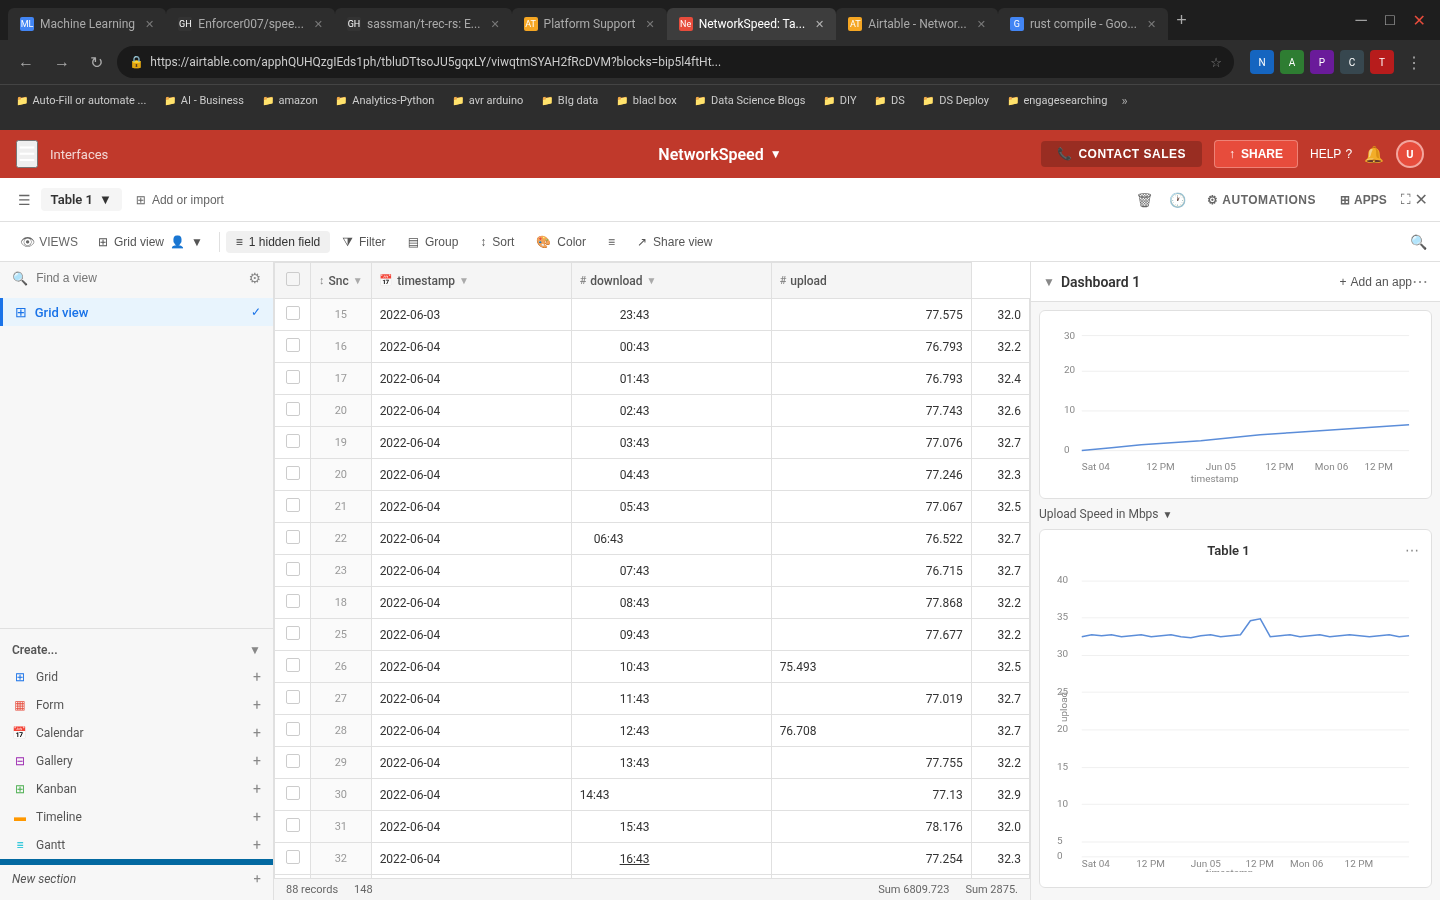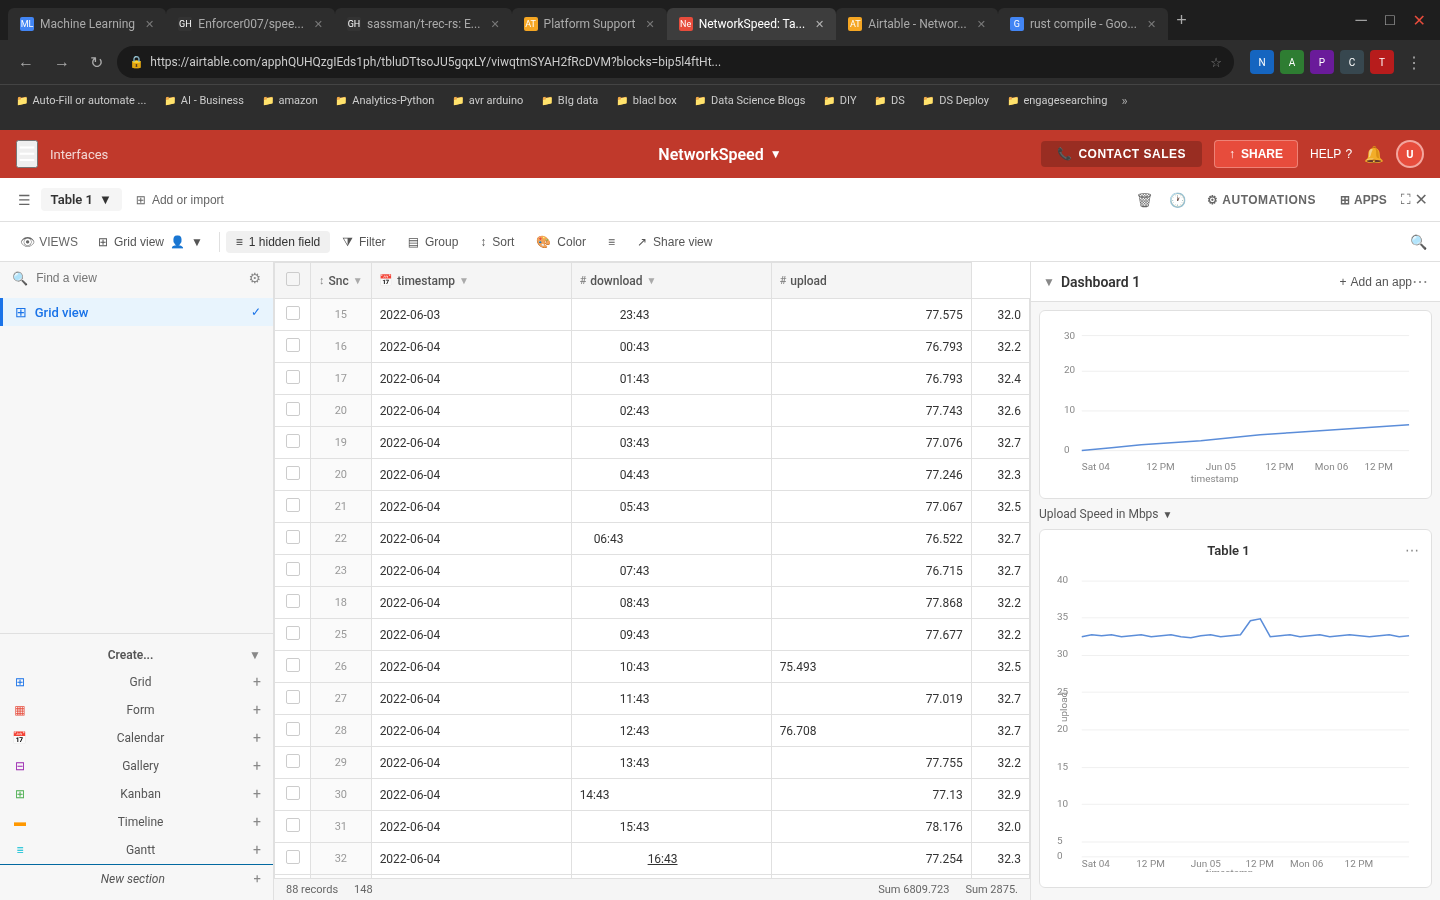--- a/index.html
+++ b/index.html
@@ -70,29 +70,29 @@
     
     .left-sidebar { width: 274px; background: #f7f7f7; border-right: 1px solid #e0e0e0; display: flex; flex-direction: column; }
     .sidebar-search { display: flex; align-items: center; padding: 8px 12px; gap: 8px; }
     .sidebar-search-input { flex: 1; border: none; background: none; font-size: 12px; color: #ef4444; outline: none; }
     .sidebar-gear { background: none; border: none; cursor: pointer; color: #888; font-size: 14px; }
     .sidebar-views { padding: 4px 0; flex: 1; }
     .grid-view-item { display: flex; align-items: center; gap: 8px; padding: 6px 12px; background: #e8f4fd; border-left: 3px solid #1a73e8; cursor: pointer; }
     .grid-view-icon { color: #1a73e8; font-size: 14px; }
     .grid-view-label { font-size: 13px; color: #1a73e8; font-weight: 500; flex: 1; }
     .grid-view-check { color: #1a73e8; font-size: 12px; }
-    .sidebar-bottom { padding: 8px 0; border-top: 1px solid #e0e0e0; text-align: center; }
+    .sidebar-bottom { padding: 8px 0; border-top: 1px solid #e0e0e0; }
     .create-section { display: flex; align-items: center; padding: 6px 12px; cursor: pointer; }
     .create-label { font-size: 12px; color: #555; font-weight: 600; flex: 1; }
     .create-arrow { color: #888; font-size: 12px; }
     .create-item { display: flex; align-items: center; gap: 8px; padding: 6px 12px; cursor: pointer; }
     .create-item-icon { width: 16px; height: 16px; display: flex; align-items: center; justify-content: center; font-size: 12px; }
     .create-item-label { font-size: 12px; color: #555; flex: 1; }
     .create-item-plus { color: #888; font-size: 14px; }
-    .new-section { display: flex; align-items: center; padding: 6px 12px; cursor: pointer; border-top: 1px solid #0369a1; }
+    .new-section { display: flex; align-items: center; padding: 6px 12px; cursor: pointer; border-top: 6px solid #0369a1; }
     .new-section-label { font-size: 12px; color: #555; font-style: italic; flex: 1; }
 
     
     .grid-area { flex: 1; overflow: hidden; display: flex; flex-direction: column; }
     .table-container { flex: 1; overflow: auto; }
     table { border-collapse: collapse; width: 100%; }
     thead { position: sticky; top: 0; z-index: 10; }
     th { background: #f5f5f5; border: 1px solid #e0e0e0; padding: 0 8px; height: 36px; font-size: 12px; font-weight: 500; color: #555; text-align: left; white-space: nowrap; }
     th:first-child { width: 40px; }
     th.row-num { width: 36px; text-align: center; background: #f5f5f5; }
@@ -584,21 +584,21 @@
       <td class="row-num">31</td>
       <td>2022-06-04</td>
       <td style="padding-left:48px;">15:43</td>
       <td style="text-align:right;">78.176</td>
       <td style="text-align:right;">32.0</td>
     </tr>
               <tr>
       <td class="checkbox-cell"><span class="checkbox"></span></td>
       <td class="row-num">32</td>
       <td>2022-06-04</td>
-      <td style="padding-left:76px;text-decoration:underline;">16:43</td>
+      <td style="padding-left:48px;text-decoration:underline;">16:43</td>
       <td style="text-align:right;">77.254</td>
       <td style="text-align:right;">32.3</td>
     </tr>
               <tr>
       <td class="checkbox-cell"></td>
       <td class="row-num">33</td>
       <td>2022-06-04</td>
       <td style="padding-left:48px;">17:43</td>
       <td style="text-align:right;">76.533</td>
       <td style="text-align:right;">32.9</td>

